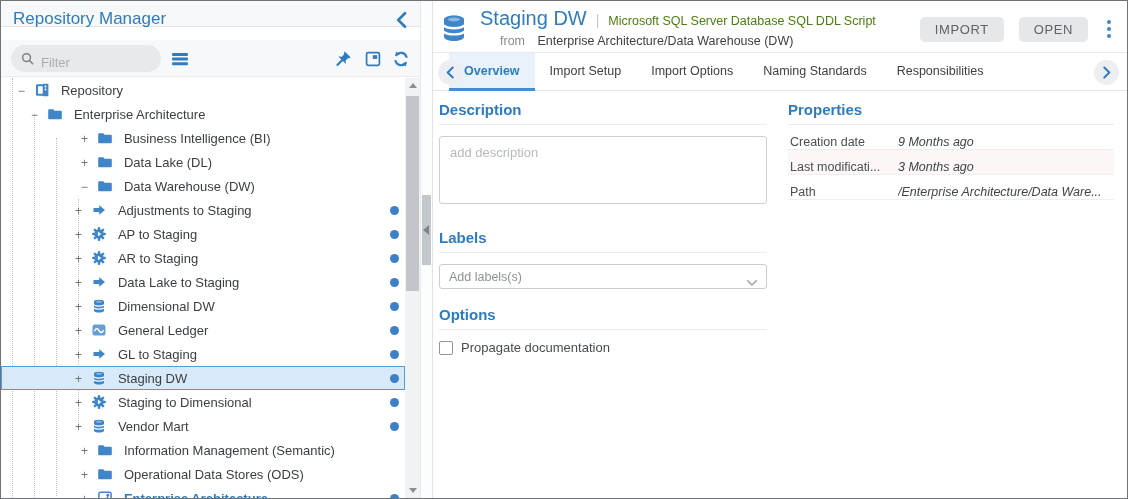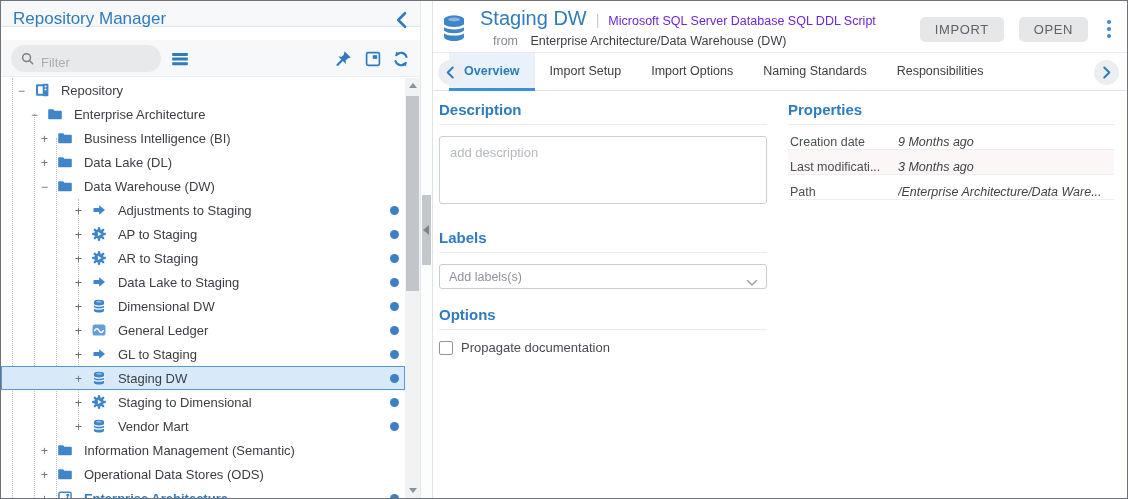--- a/index.html
+++ b/index.html
@@ -23,21 +23,21 @@
   .ic-list { left:170px; }
   .ic-pin { right:68px; }
   .ic-win { right:38px; }
   .ic-refresh { right:10px; }
   
   .tree { position:absolute; left:0; top:77px; width:404px; bottom:0; background:#fff; overflow:hidden; }
   .guide { position:absolute; width:0; border-left:1px dotted #bfc3c8; z-index:0; }
   .trow { position:relative; height:24px; line-height:24px; white-space:nowrap; z-index:1; cursor:pointer; }
   .trow.lvl0 { padding-left:14px; }
   .trow.lvl1 { padding-left:27px; }
-  .trow.lvl2 { padding-left:37px; }
+  .trow.lvl2 { padding-left:77px; }
   .trow.lvl3 { padding-left:71px; }
   .trow.selected { background:#d8eaf9; outline:1px solid #549ad9; outline-offset:-1px; }
   .exp { display:inline-block; width:13px; text-align:center; color:#6e7378; font-size:12px; vertical-align:middle; }
   .ticon { display:inline-block; width:16px; height:16px; margin:0 6px 0 2px; vertical-align:-3px; color:#3e86c9; }
   .ticon svg { display:block; width:16px; height:16px; }
   .tlabel { font-size:13px; color:#3a3e44; vertical-align:middle; }
   .trow.bold-blue .tlabel { color:#2e7cbf; font-weight:bold; }
   .dot { position:absolute; right:6px; top:8px; width:9px; height:9px; border-radius:50%; background:#3e80c6; }
   
   .vscroll { position:absolute; left:404px; top:77px; width:15px; bottom:0; background:#f1f2f3; }
@@ -51,23 +51,23 @@
   .grip { position:absolute; left:1px; top:194px; width:9px; height:70px; background:#c3c6ca; }
   .grip-tri { position:absolute; left:1px; top:30px; width:0; height:0; border-top:5px solid transparent; border-bottom:5px solid transparent; border-right:6px solid #7f848a; }
   
   #right-panel { position:absolute; left:432px; right:0; top:0; height:497px; background:#fff; }
   .rp-header { position:absolute; left:0; top:0; right:0; height:52px; border-bottom:1px solid #e8eaed; }
   .rp-dbicon { position:absolute; left:5px; top:8px; width:32px; height:38px; color:#3e86c9; }
   .rp-titlewrap { position:absolute; left:47px; top:6px; right:220px; }
   .rp-line1 { display:flex; align-items:baseline; }
   .rp-title { font-size:20px; color:#2e7cbf; }
   .rp-sep { margin:0 9px; color:#c6cacf; font-size:14px; }
-  .rp-subtitle { font-size:12.5px; color:#6d28d9; }
+  .rp-subtitle { font-size:12.5px; color:#4d7c0f; }
   .rp-line2 { margin-top:4px; font-size:12.5px; }
-  .rp-from { color:#868b91; margin-left:13px; }
+  .rp-from { color:#868b91; margin-left:20px; }
   .rp-path { color:#3d4146; margin-left:9px; }
   .rp-actions { position:absolute; right:12px; top:16px; display:flex; align-items:center; gap:15px; }
   .btn { height:25px; line-height:25px; padding:0 15px; background:#e6e7e9; border:none; border-radius:5px; font-size:13px; letter-spacing:.6px; color:#5e6368; font-family:inherit; cursor:pointer; }
   .kebab { width:12px; height:20px; position:relative; cursor:pointer; }
   .kebab i { position:absolute; left:4px; width:4px; height:4px; border-radius:50%; background:#3e86c9; }
   .kebab i:nth-child(1){top:0;} .kebab i:nth-child(2){top:7px;} .kebab i:nth-child(3){top:14px;}
   
   .rp-tabs { position:absolute; left:0; top:52px; right:0; height:38px; border-bottom:1px solid #e3e6e9; }
   .tabs-row { position:absolute; left:16px; top:0; height:38px; display:flex; }
   .tab { height:38px; line-height:37px; padding:0 15px; font-size:12.5px; color:#404040; cursor:pointer; white-space:nowrap; }

